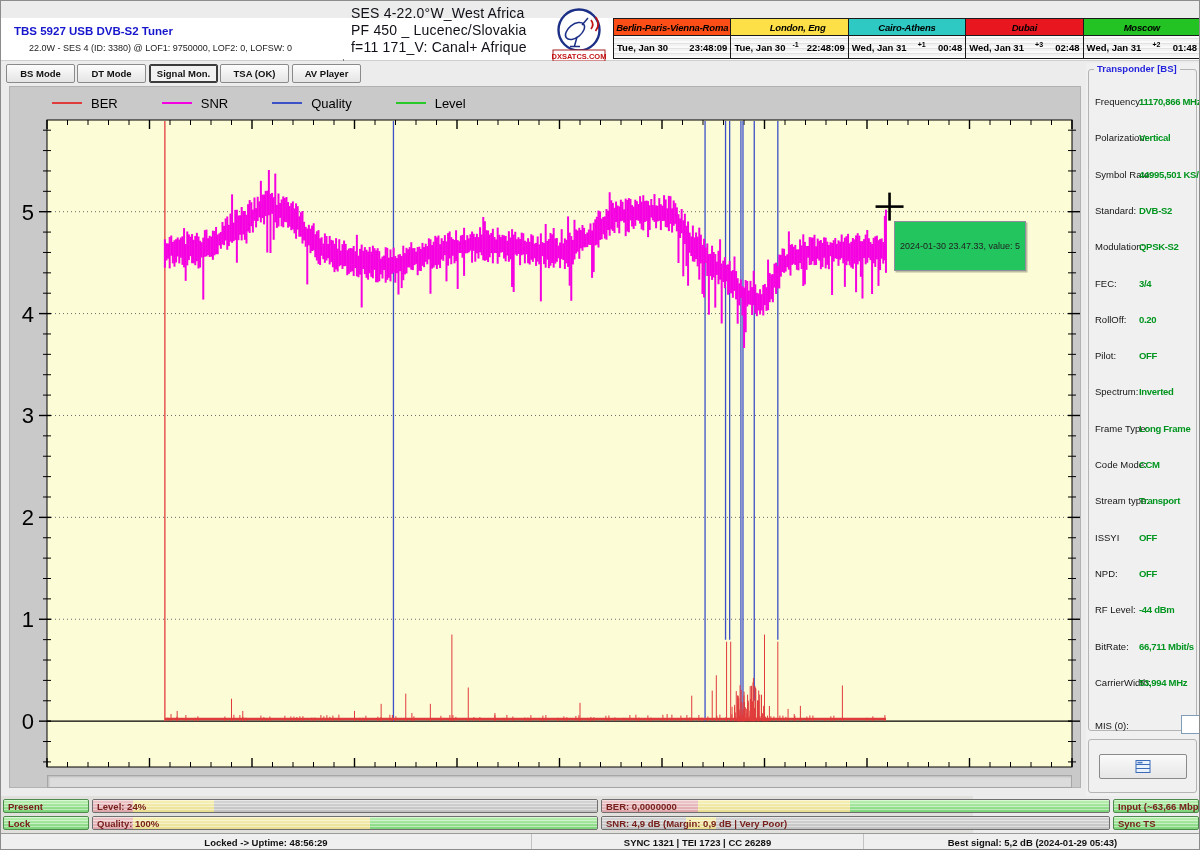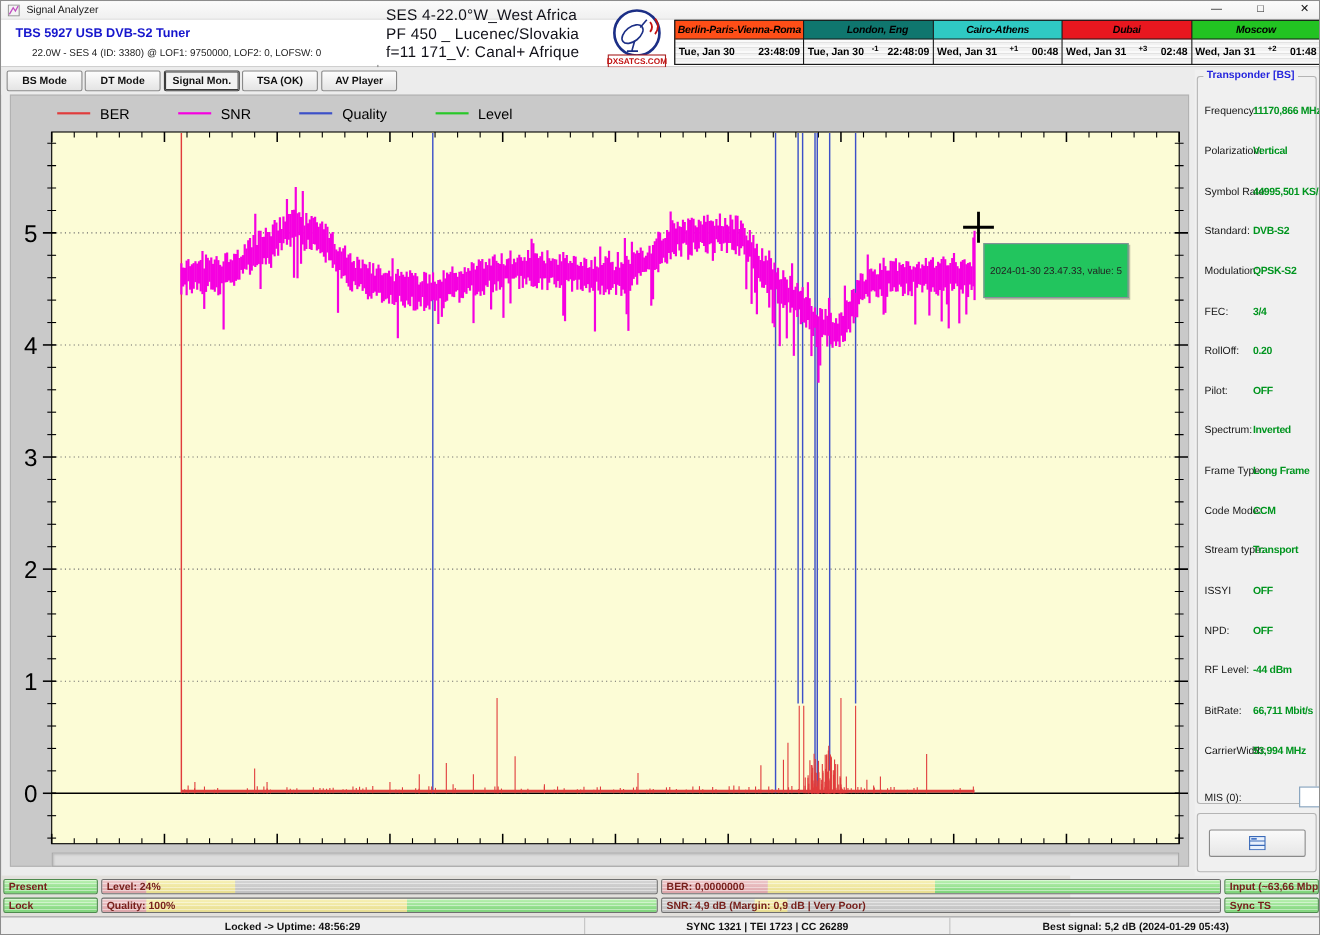--- a/index.html
+++ b/index.html
@@ -77,30 +77,20 @@
   .sb-sec { position:absolute; top:0; height:100%; display:flex; align-items:center; justify-content:center; border-left:1px solid #c2c2c2; }
   #sb-1 { left:0; width:530px; border-left:none; }
   #sb-2 { left:530px; width:332px; }
   #sb-3 { left:862px; width:338px; }
 </style>
 </head>
 <body>
 
 <div id="window">
 
-  <div id="titlebar">
-    <svg id="app-icon" width="11" height="11" viewBox="0 0 11 11">
-      <rect x="0.5" y="0.5" width="10" height="10" fill="#f4f4f4" stroke="#8a8a8a"></rect>
-      <path d="M1.5 9 L5 3 L7 6 L9.5 1.5" fill="none" stroke="#c050c0" stroke-width="1.2"></path>
-    </svg>
-    <span id="window-title">Signal Analyzer</span>
-    <span id="btn-min" class="win-btn">—</span>
-    <span id="btn-max" class="win-btn">□</span>
-    <span id="btn-close" class="win-btn">✕</span>
-  </div>
 
   <div id="header">
     <div id="tuner-title">TBS 5927 USB DVB-S2 Tuner</div>
     <div id="tuner-subtitle">22.0W - SES 4 (ID: 3380) @ LOF1: 9750000, LOF2: 0, LOFSW: 0</div>
     <div id="satellite-info">
       <div>SES 4-22.0°W_West Africa</div>
       <div>PF 450 _ Lucenec/Slovakia</div>
       <div>f=11 171_V: Canal+ Afrique</div>
     </div>
     <svg id="logo" viewBox="0 0 62 58">
@@ -119,21 +109,21 @@
     <div id="world-clocks">
         <div class="clock">
           <div class="clock-city" style="background: rgb(254, 78, 23);">Berlin-Paris-Vienna-Roma</div>
           <div class="clock-body">
             <span>Tue, Jan 30</span>
             <span class="off"></span>
             <span>23:48:09</span>
           </div>
         </div>
         <div class="clock">
-          <div class="clock-city" style="background: #0f766e; padding-left: 16px;">London, Eng</div>
+          <div class="clock-city" style="background: #fde047; padding-left: 16px;">London, Eng</div>
           <div class="clock-body">
             <span>Tue, Jan 30</span>
             <span class="off">-1</span>
             <span>22:48:09</span>
           </div>
         </div>
         <div class="clock">
           <div class="clock-city" style="background: rgb(47, 201, 195);">Cairo-Athens</div>
           <div class="clock-body">
             <span>Wed, Jan 31</span>

